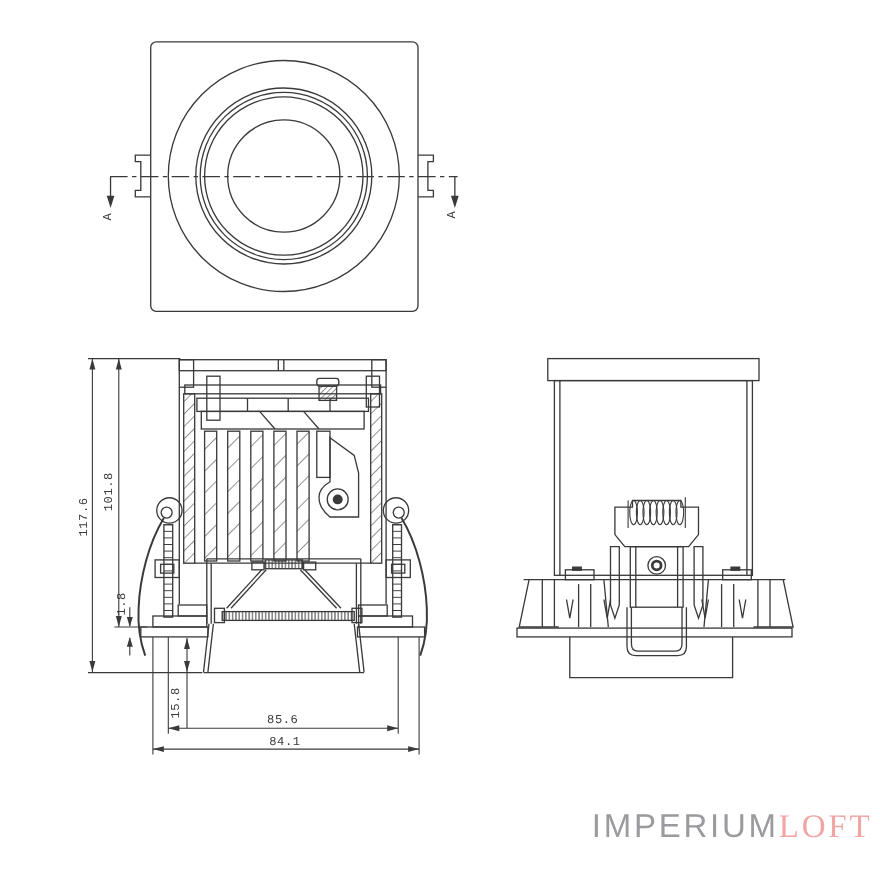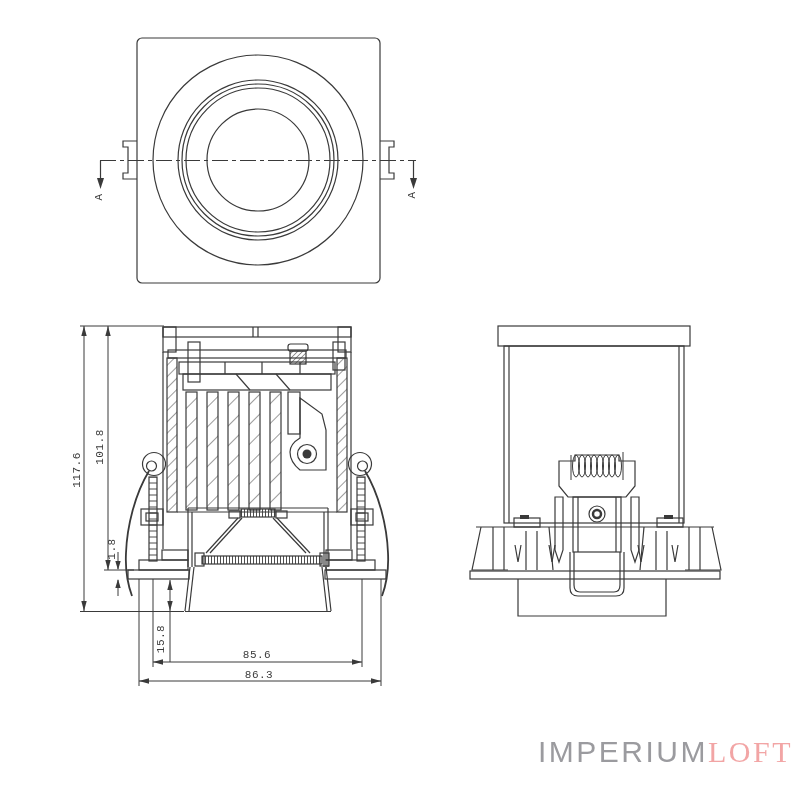--- a/index.html
+++ b/index.html
@@ -272,21 +272,21 @@
         <polygon points="381,681 371,678.3 371,683.7" fill="currentColor" stroke="none"></polygon>
       </g>
     </g>
   </svg>
 
   <div class="lbl rot" style="left:77px;  top:470px;">117.6</div>
   <div class="lbl rot" style="left:100px; top:447px;">101.8</div>
   <div class="lbl rot" style="left:112px; top:549px;">1.8</div>
   <div class="lbl rot" style="left:161px; top:639px;">15.8</div>
   <div class="lbl" style="left:257px; top:655px;text-align:center;">85.6</div>
-  <div class="lbl" style="left:259px; top:675px;">86.3</div>
+  <div class="lbl" style="left:259px; top:675px;">84.1</div>
   <div class="lbl rot" style="left:99px;  top:197px;">A</div>
   <div class="lbl rot" style="left:412px; top:195px;">A</div>
 
   <div class="logo">
     <span class="p1">IMPERIUM</span><span class="p2">LOFT</span>
   </div>
 
 </div>
 
 </body></html>

